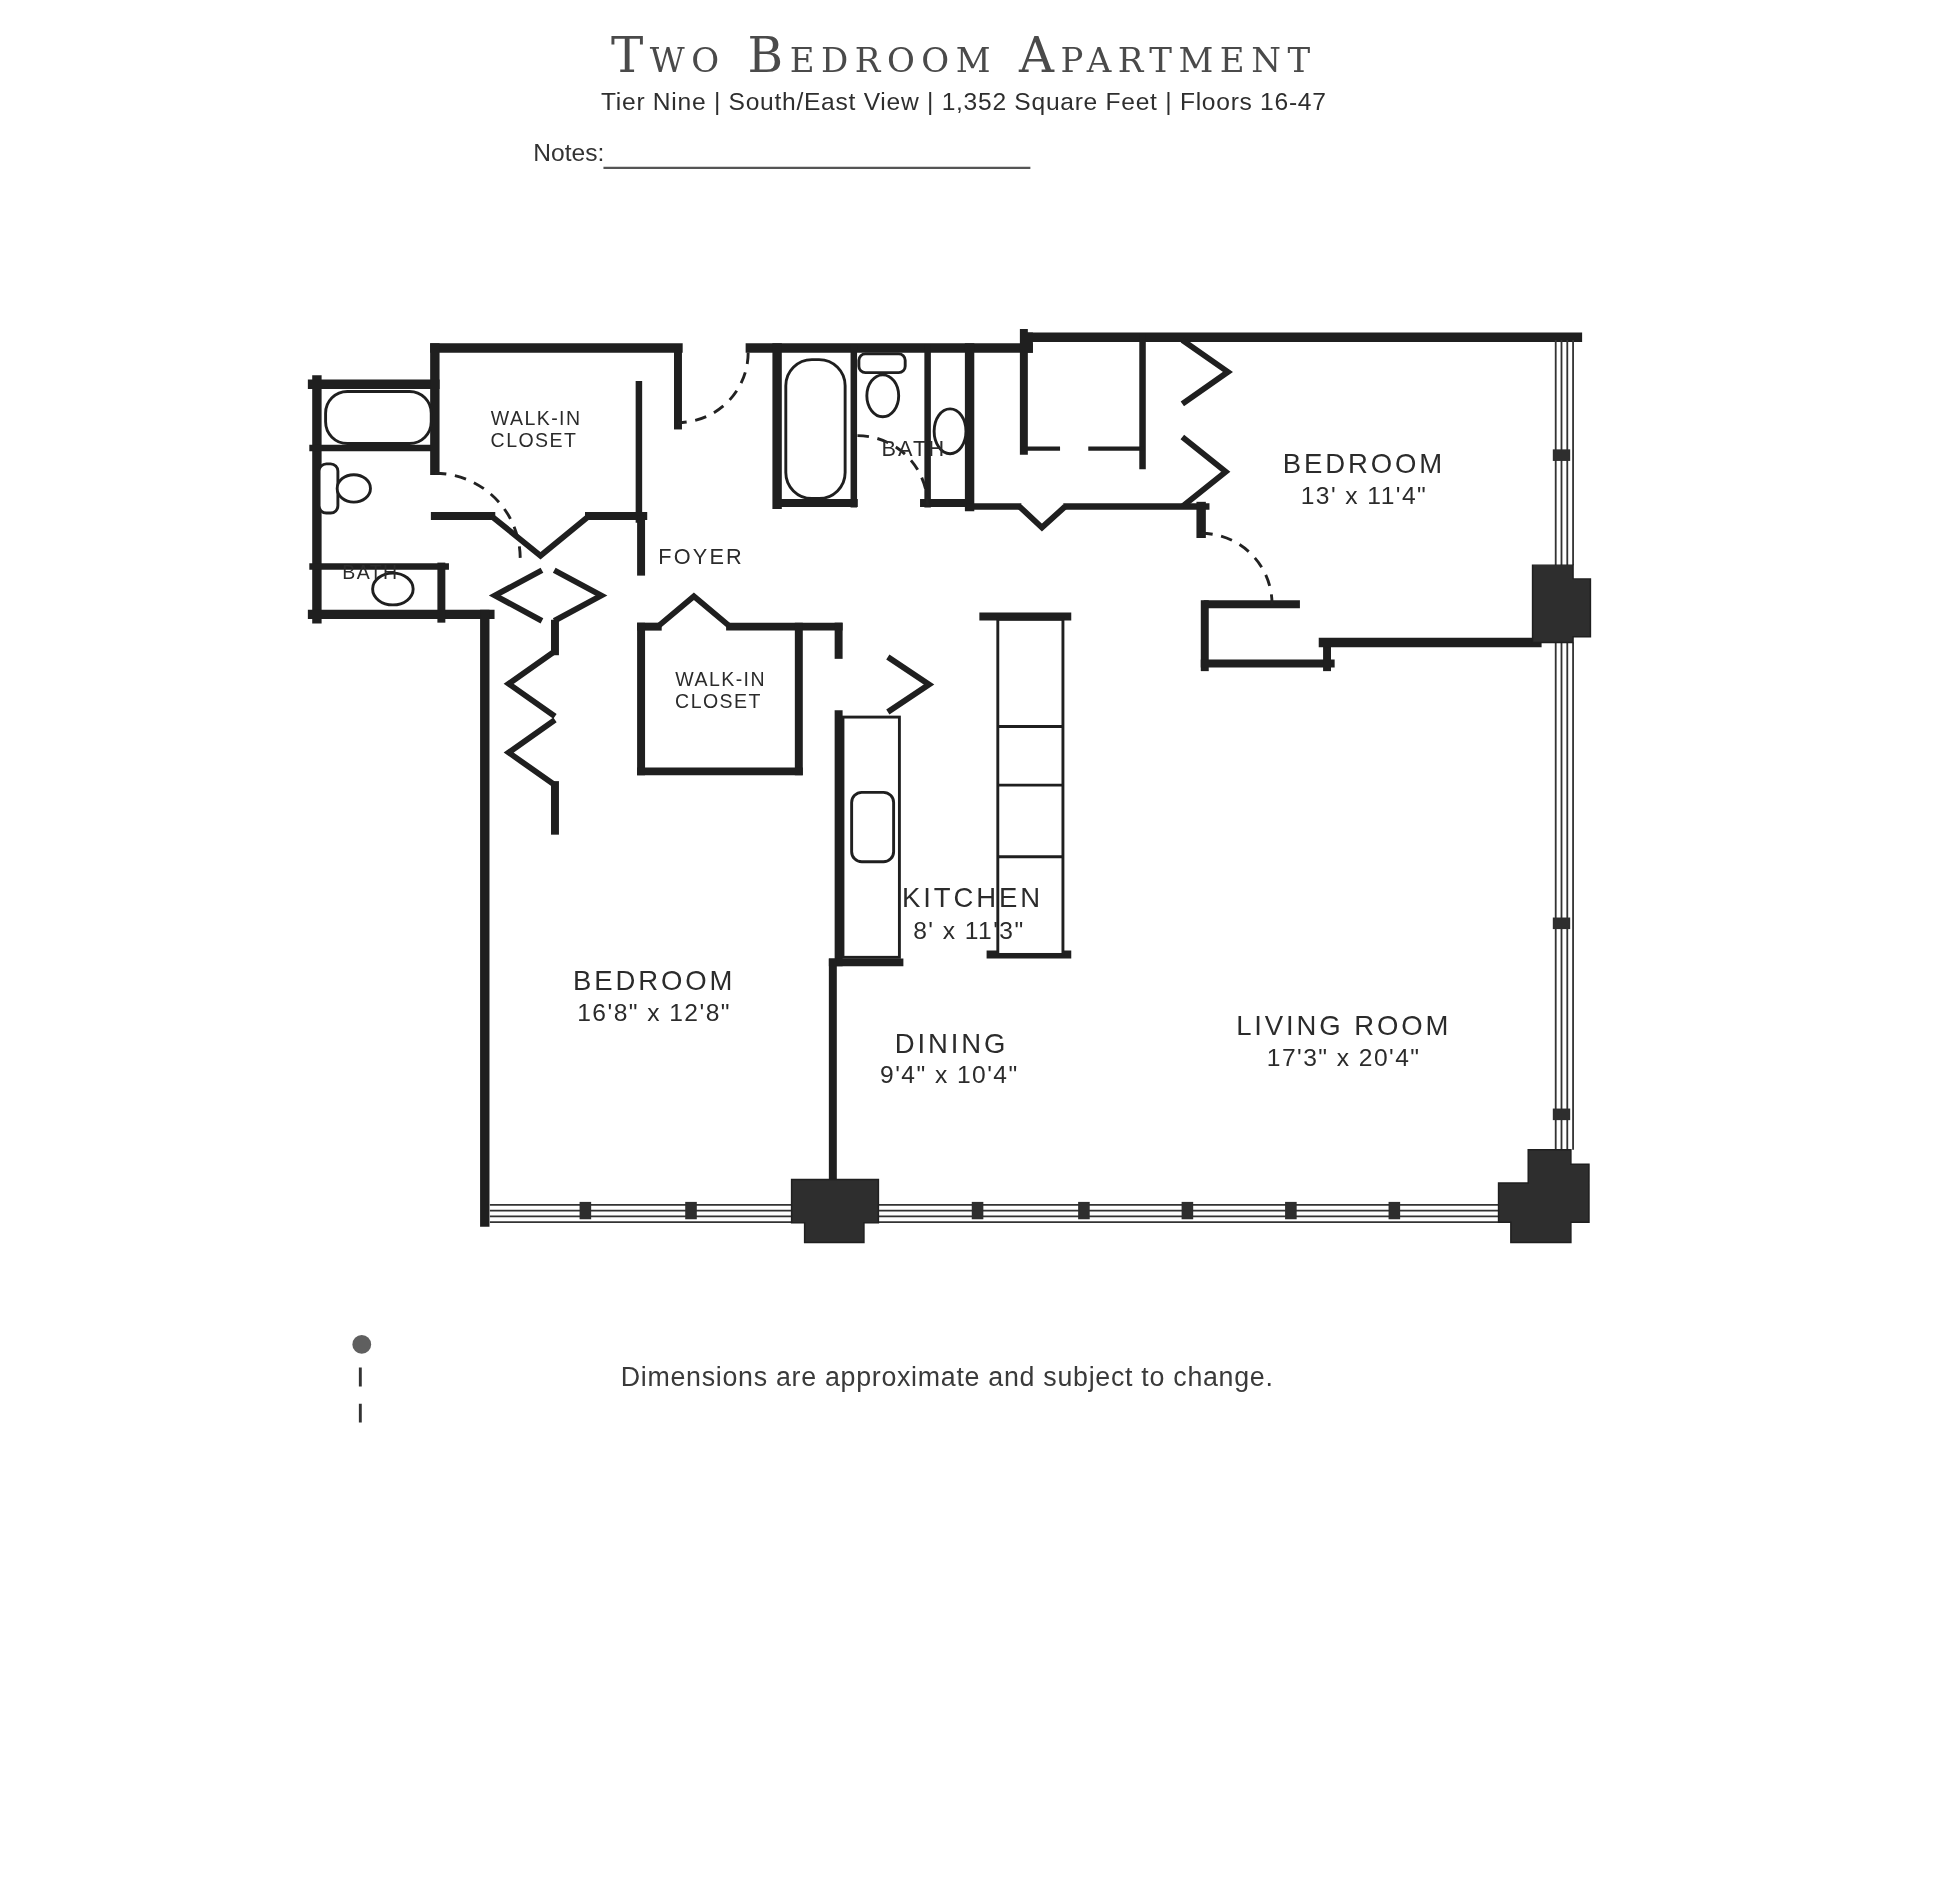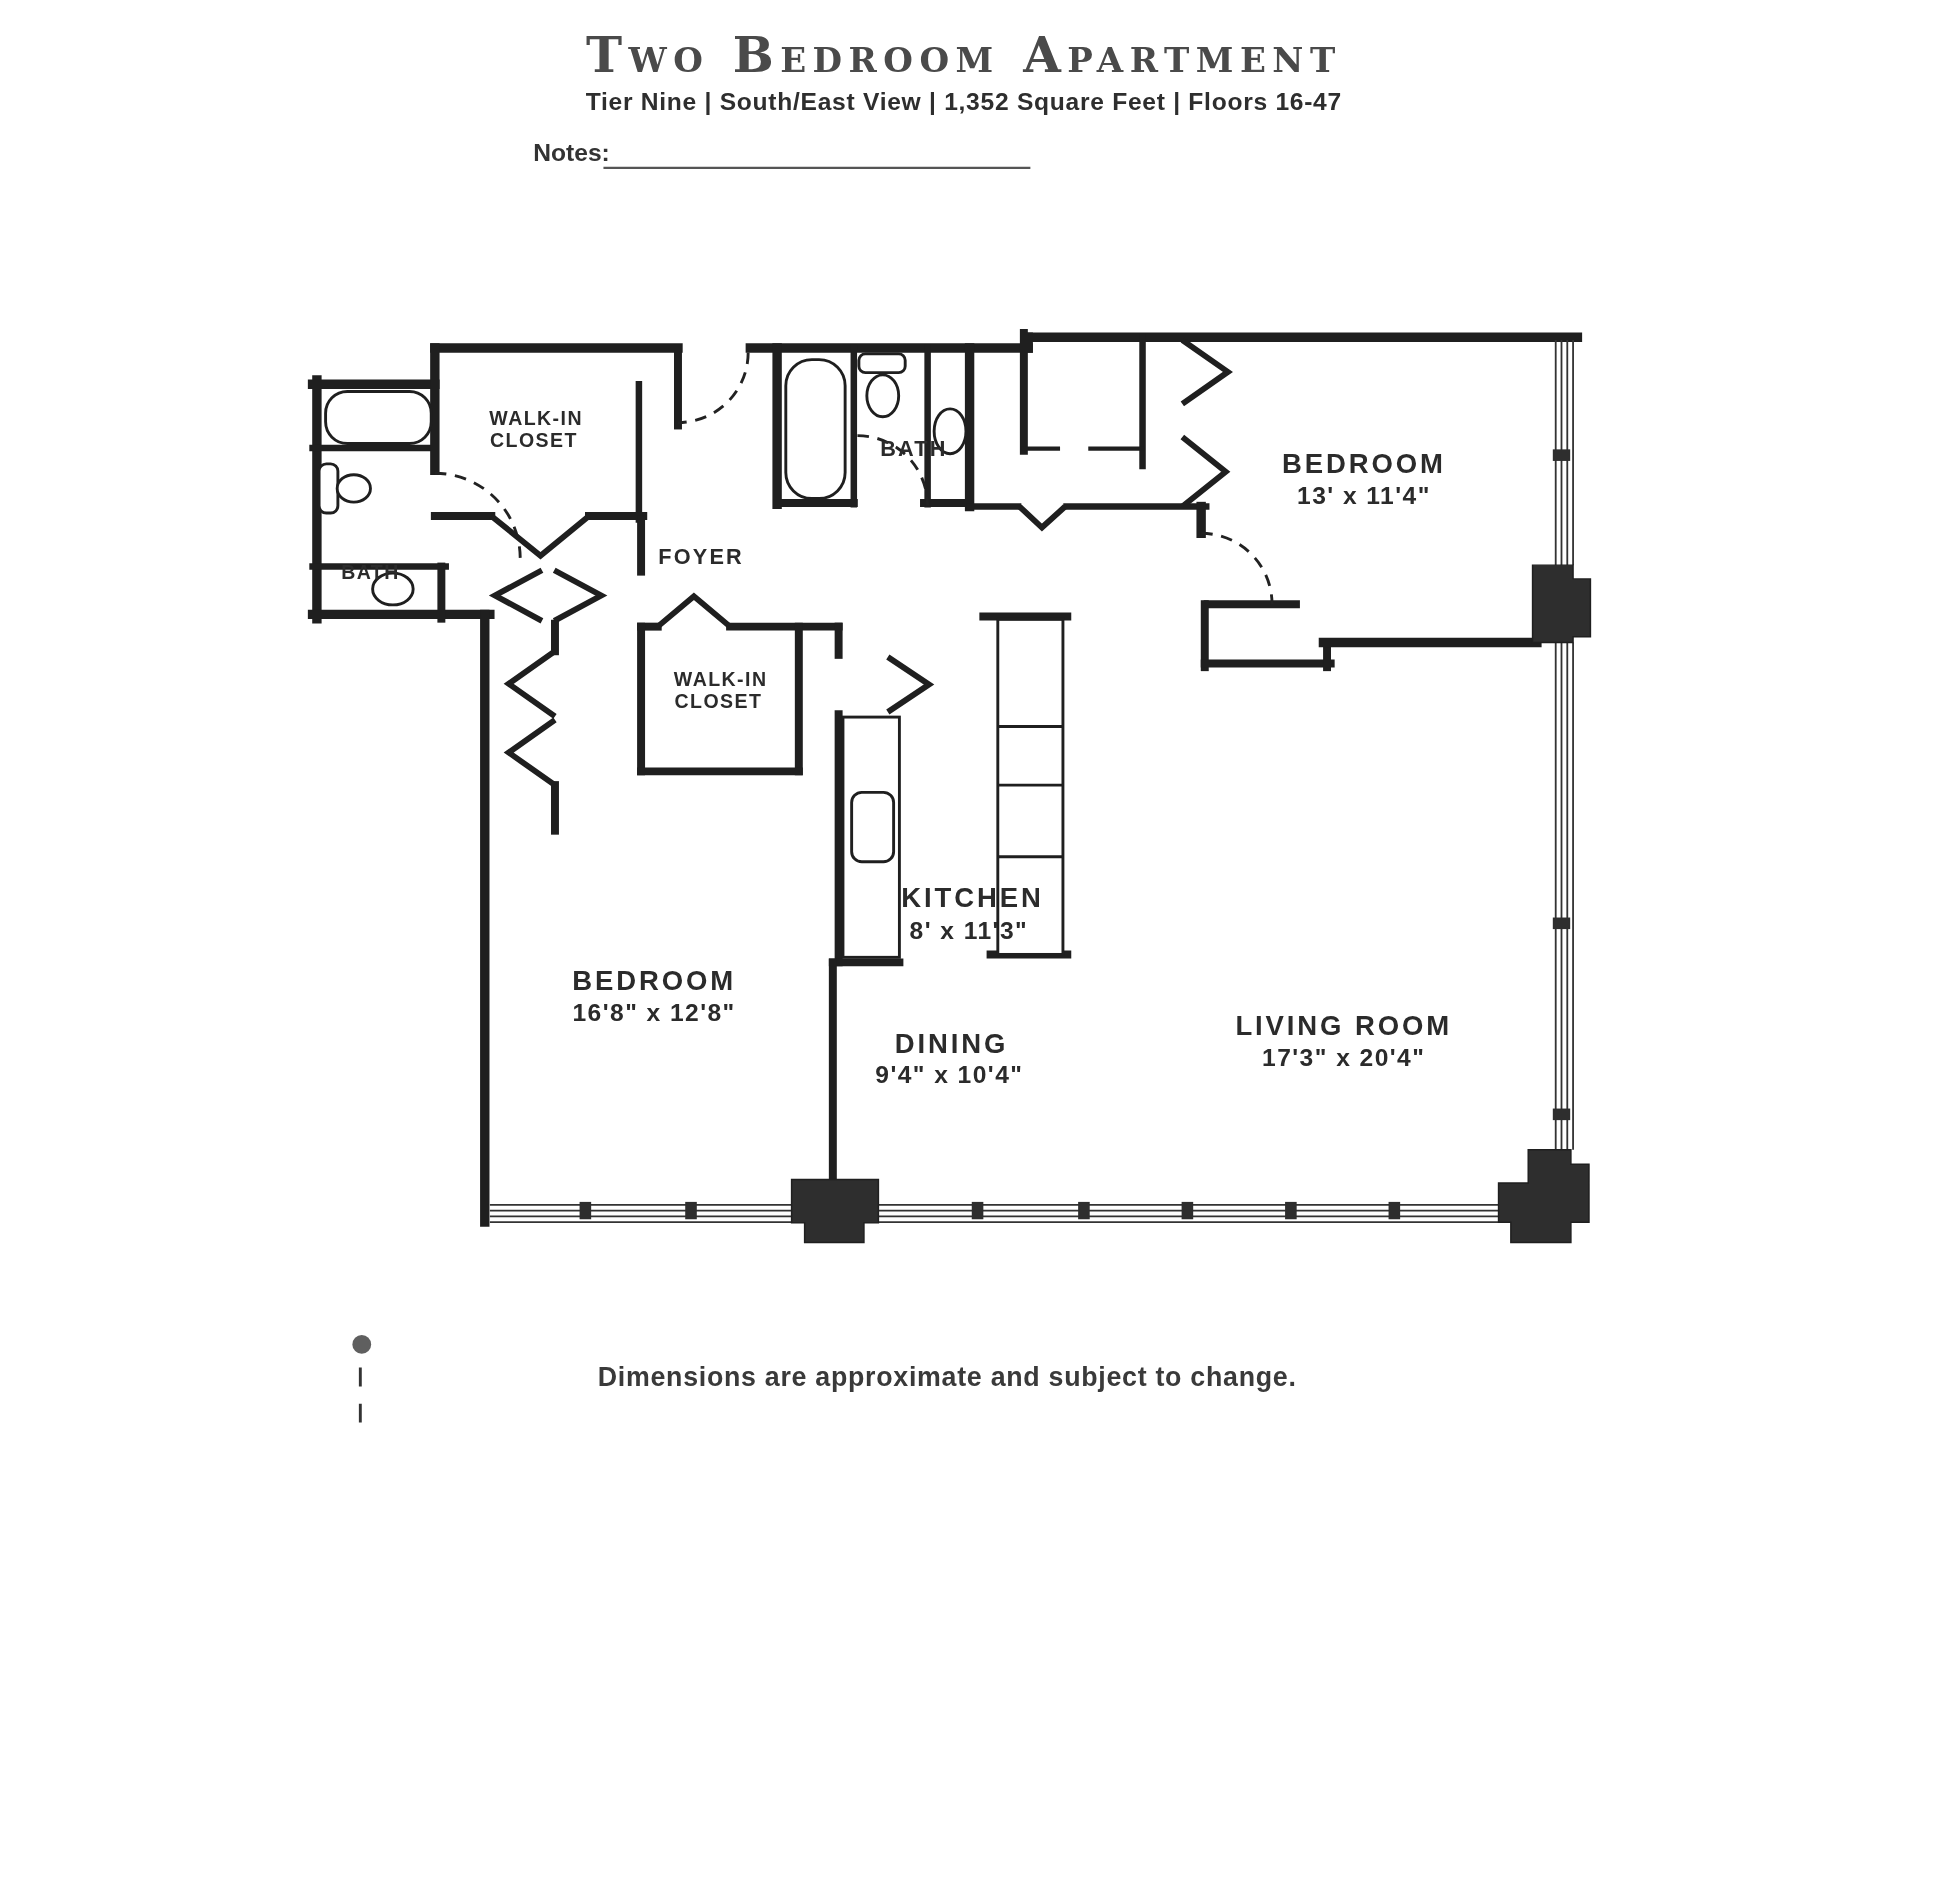--- a/index.html
+++ b/index.html
@@ -1,17 +1,17 @@
 <!DOCTYPE html>
 <html><head>
 <meta charset="utf-8">
 <style>
   html,body{margin:0;padding:0;background:#ffffff;}
   .page{position:relative;width:1958px;height:1432px;background:#ffffff;overflow:hidden;
-        font-family:"Liberation Sans", sans-serif;font-weight:bold;}
+        font-family:"Liberation Sans", sans-serif;}
   svg{display:block;width:100%;height:100%;}
   .title-text{font-family:"DejaVu Serif", serif;font-variant:small-caps;letter-spacing:9px;
               font-size:67px;fill:#4a4a4a;}
   .subtitle-text{font-family:"Liberation Sans", sans-serif;font-size:34px;fill:#2e2e2e;letter-spacing:1px;}
   .notes-text{font-family:"Liberation Sans", sans-serif;font-size:34px;fill:#333;}
   .room-label{font-family:"Liberation Sans", sans-serif;font-size:38px;fill:#2b2b2b;letter-spacing:4px;}
   .room-dims{font-family:"Liberation Sans", sans-serif;font-size:34px;fill:#2b2b2b;letter-spacing:2px;}
   .small-label{font-family:"Liberation Sans", sans-serif;font-size:27px;fill:#2b2b2b;letter-spacing:2px;}
   .mid-label{font-family:"Liberation Sans", sans-serif;font-size:30px;fill:#2b2b2b;letter-spacing:3px;}
   .footer-text{font-family:"Liberation Sans", sans-serif;font-size:37px;fill:#3a3a3a;letter-spacing:1px;}

